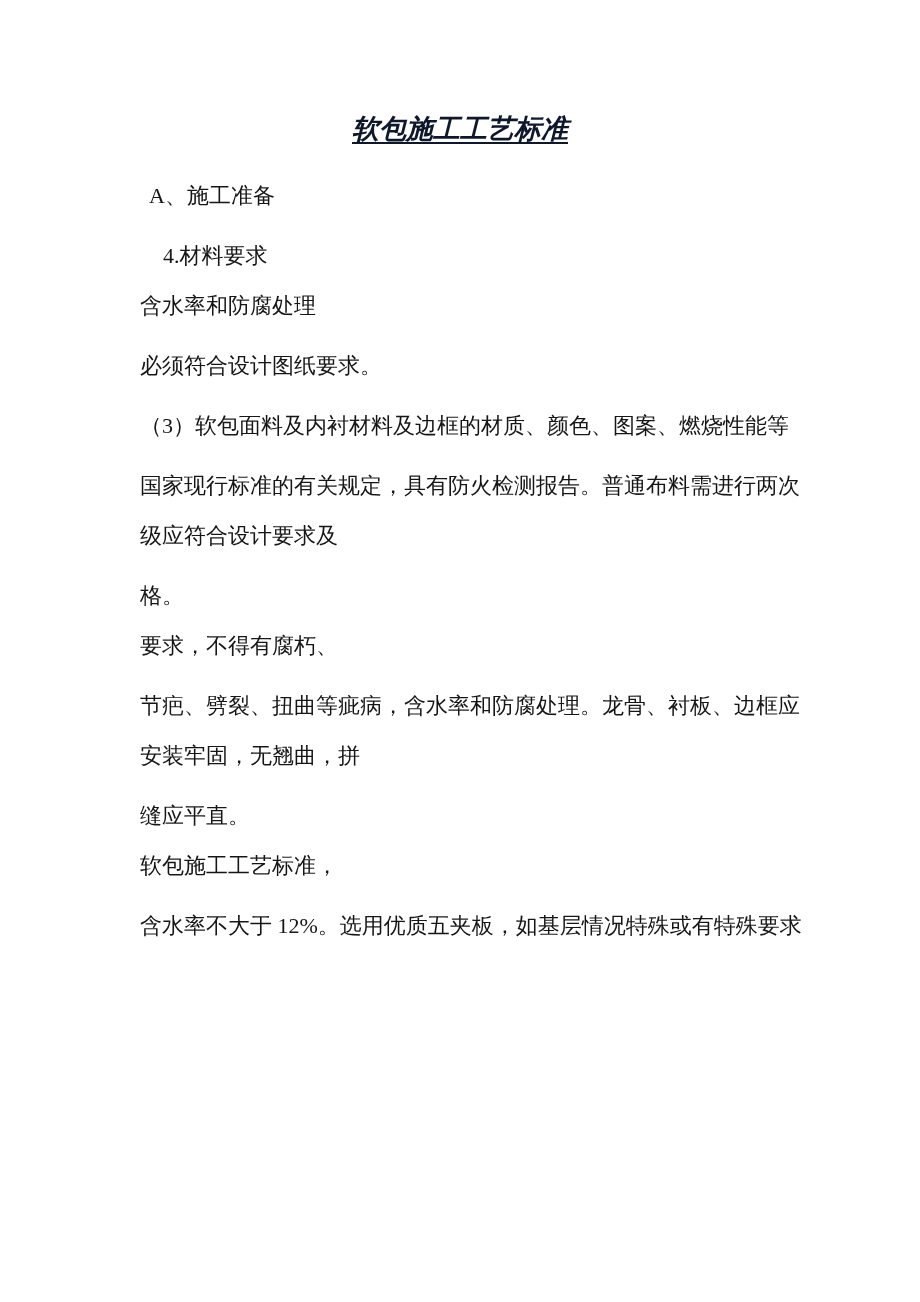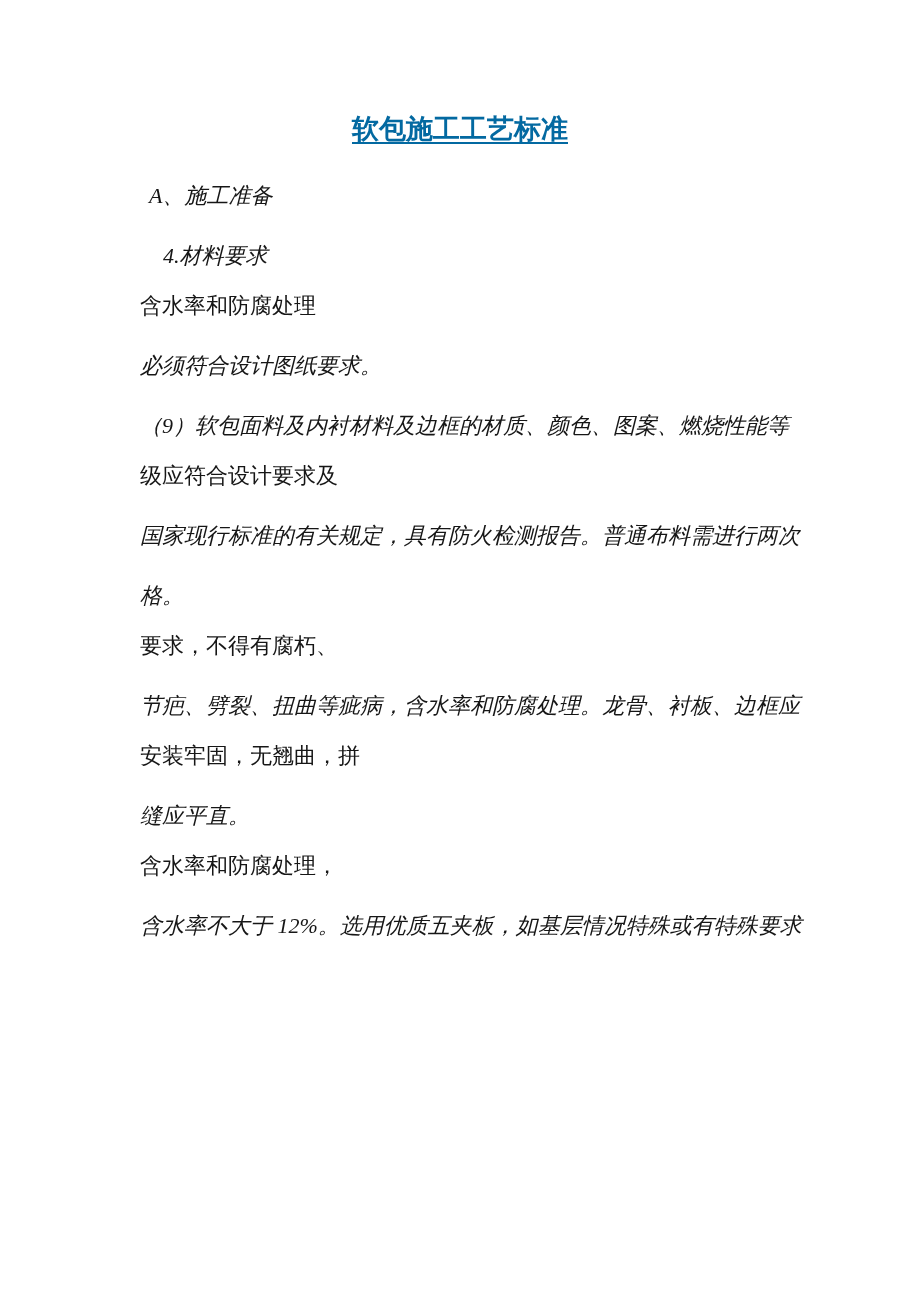--- a/index.html
+++ b/index.html
@@ -19,59 +19,60 @@
   .title {
     margin: 0;
     padding-top: 110px;
     height: 38px;
     line-height: 38px;
     text-align: center;
     font-size: 27px;
     font-weight: bold;
   }
   .title-link {
-    color: #0369a1;
+    color: #0f172a;
     text-decoration: underline;
     text-underline-offset: 4px;
+    font-style: italic;
   }
   .content {
     padding: 13px 100px 0 140px;
   }
   .line {
     font-size: 22px;
     height: 50px;
     line-height: 50px;
     white-space: nowrap;
     overflow: visible;
   }
   
-  .para { margin-top: 10px; font-style: italic; }
+  .para { margin-top: 10px; }
   
   .indent-a   { padding-left: 9px; }
   .indent-num { padding-left: 23px; }
 </style>
 </head>
 <body>
 
 <div class="page">
 
   <h1 class="title">
     <span class="title-link">软包施工工艺标准</span>
   </h1>
 
   <div class="content">
     <div class="line para indent-a">A、施工准备</div>
     <div class="line para indent-num">4.材料要求</div>
     <div class="line">含水率和防腐处理</div>
     <div class="line para">必须符合设计图纸要求。</div>
-    <div class="line para">（9）软包面料及内衬材料及边框的材质、颜色、图案、燃烧性能等</div>
+    <div class="line para">（3）软包面料及内衬材料及边框的材质、颜色、图案、燃烧性能等</div>
+    <div class="line para">国家现行标准的有关规定，具有防火检测报告。普通布料需进行两次</div>
     <div class="line">级应符合设计要求及</div>
-    <div class="line para">国家现行标准的有关规定，具有防火检测报告。普通布料需进行两次</div>
     <div class="line para">格。</div>
     <div class="line">要求，不得有腐朽、</div>
     <div class="line para">节疤、劈裂、扭曲等疵病，含水率和防腐处理。龙骨、衬板、边框应</div>
     <div class="line">安装牢固，无翘曲，拼</div>
     <div class="line para">缝应平直。</div>
-    <div class="line">含水率和防腐处理，</div>
+    <div class="line">软包施工工艺标准，</div>
     <div class="line para">含水率不大于 12%。选用优质五夹板，如基层情况特殊或有特殊要求</div>
   </div>
 
 </div>
 
 </body></html>

